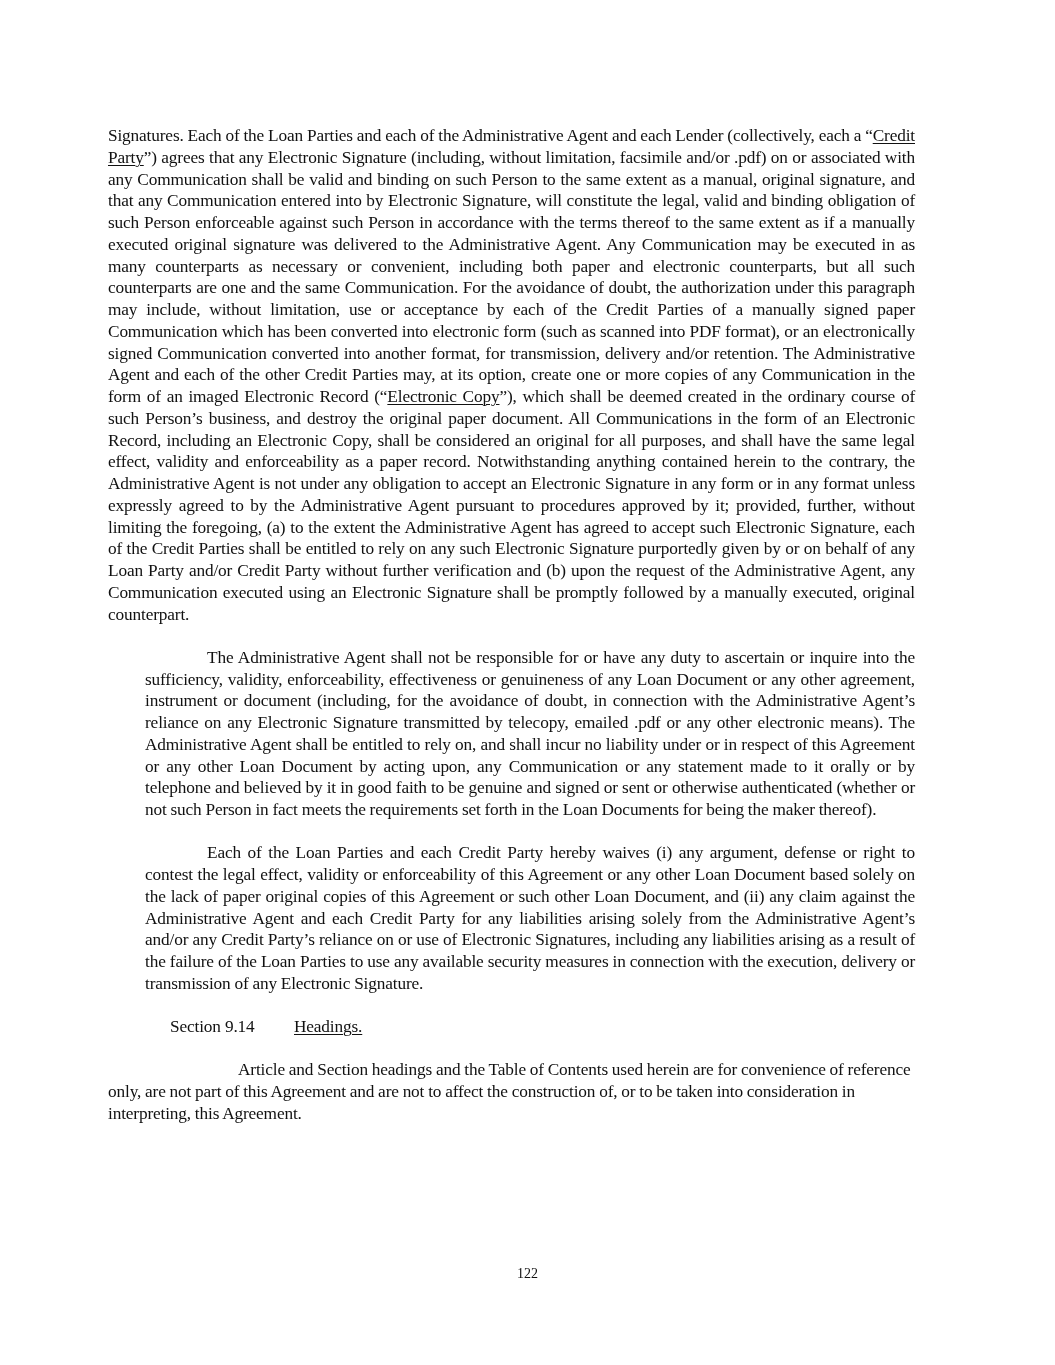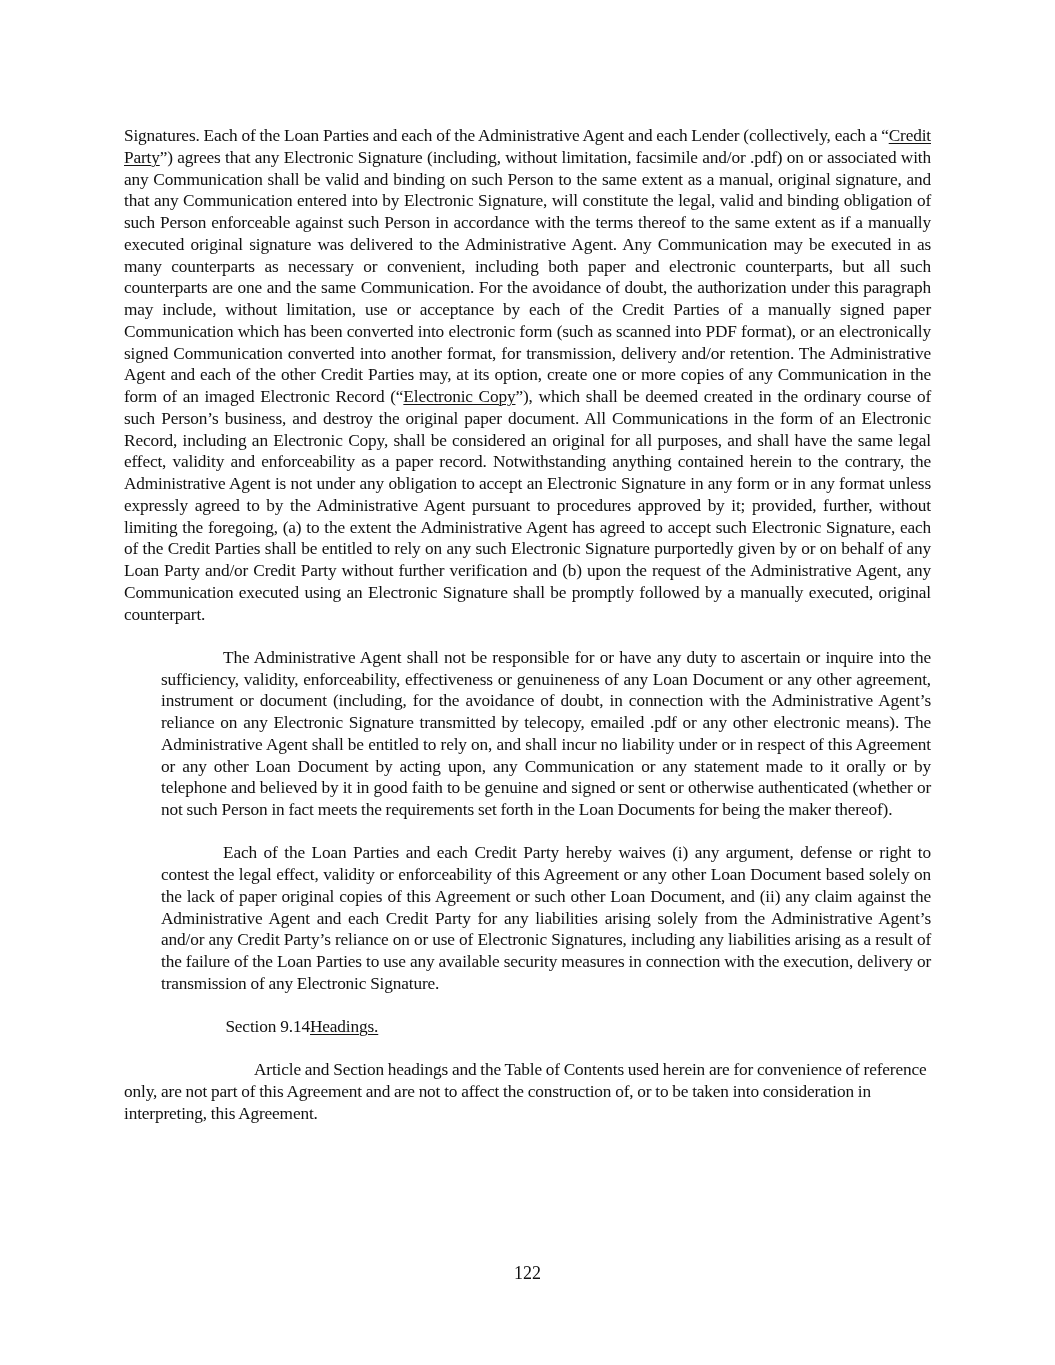--- a/index.html
+++ b/index.html
@@ -10,21 +10,21 @@
     body {
       width: 1055px;
       height: 1365px;
       position: relative;
       overflow: hidden;
       font-family: "Liberation Serif", "DejaVu Serif", serif;
       color: #111111;
     }
     .page {
       position: absolute;
-      left: 124px;
+      left: 108px;
       top: 125px;
       width: 807px;
     }
     .para {
       font-size: 17.3px;
       line-height: 21.75px;
       text-align: justify;
       margin: 0;
       letter-spacing: -0.15px;
       word-spacing: -0.3px;
@@ -50,29 +50,28 @@
     .section-heading {
       font-size: 17.3px;
       line-height: 21.75px;
       margin: 0 0 21.5px 0;
       padding-left: 62px;
       letter-spacing: -0.15px;
     }
     .section-num {
       display: inline-block;
       width: 124px;
-      text-align: right;
     }
     .page-number {
       position: absolute;
       top: 1263px;
       left: 0;
       width: 1055px;
       text-align: center;
-      font-size: 18px;
+      font-size: 14px;
       line-height: 21px;
       font-family: Liberation Serif, serif;
     }
   </style>
 </head>
 <body>
 
 <div class="page">
 
   <p class="para first">

